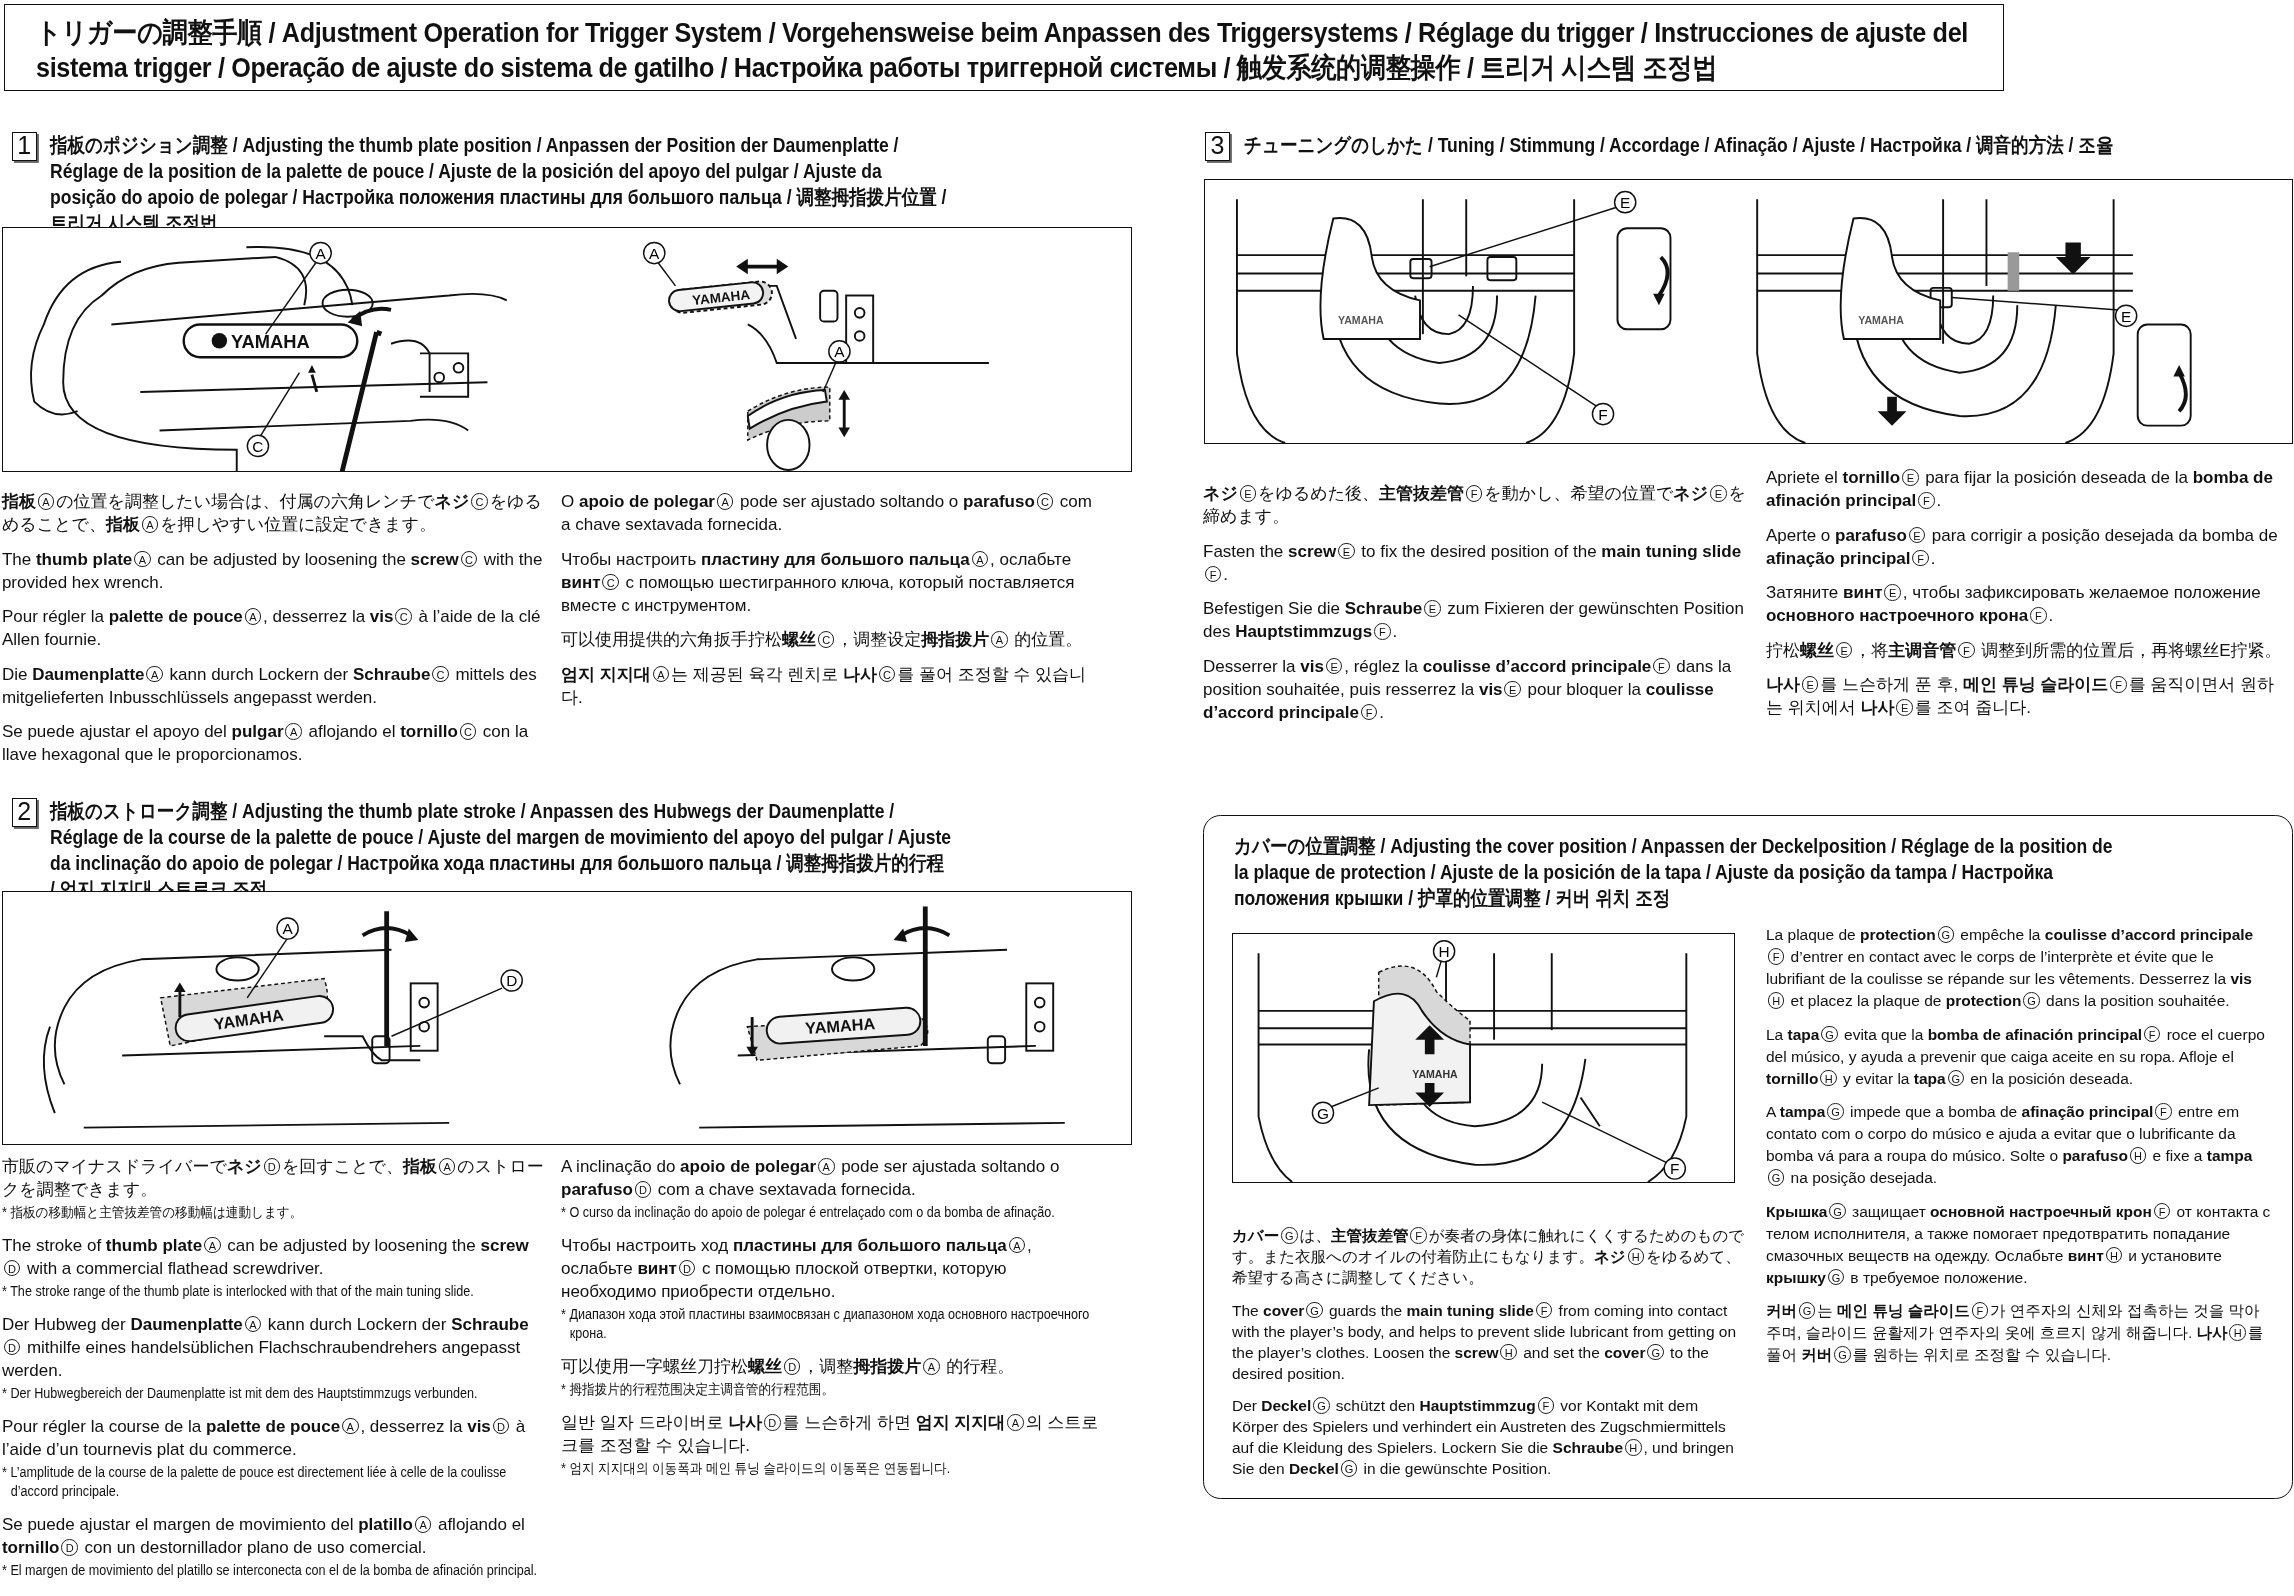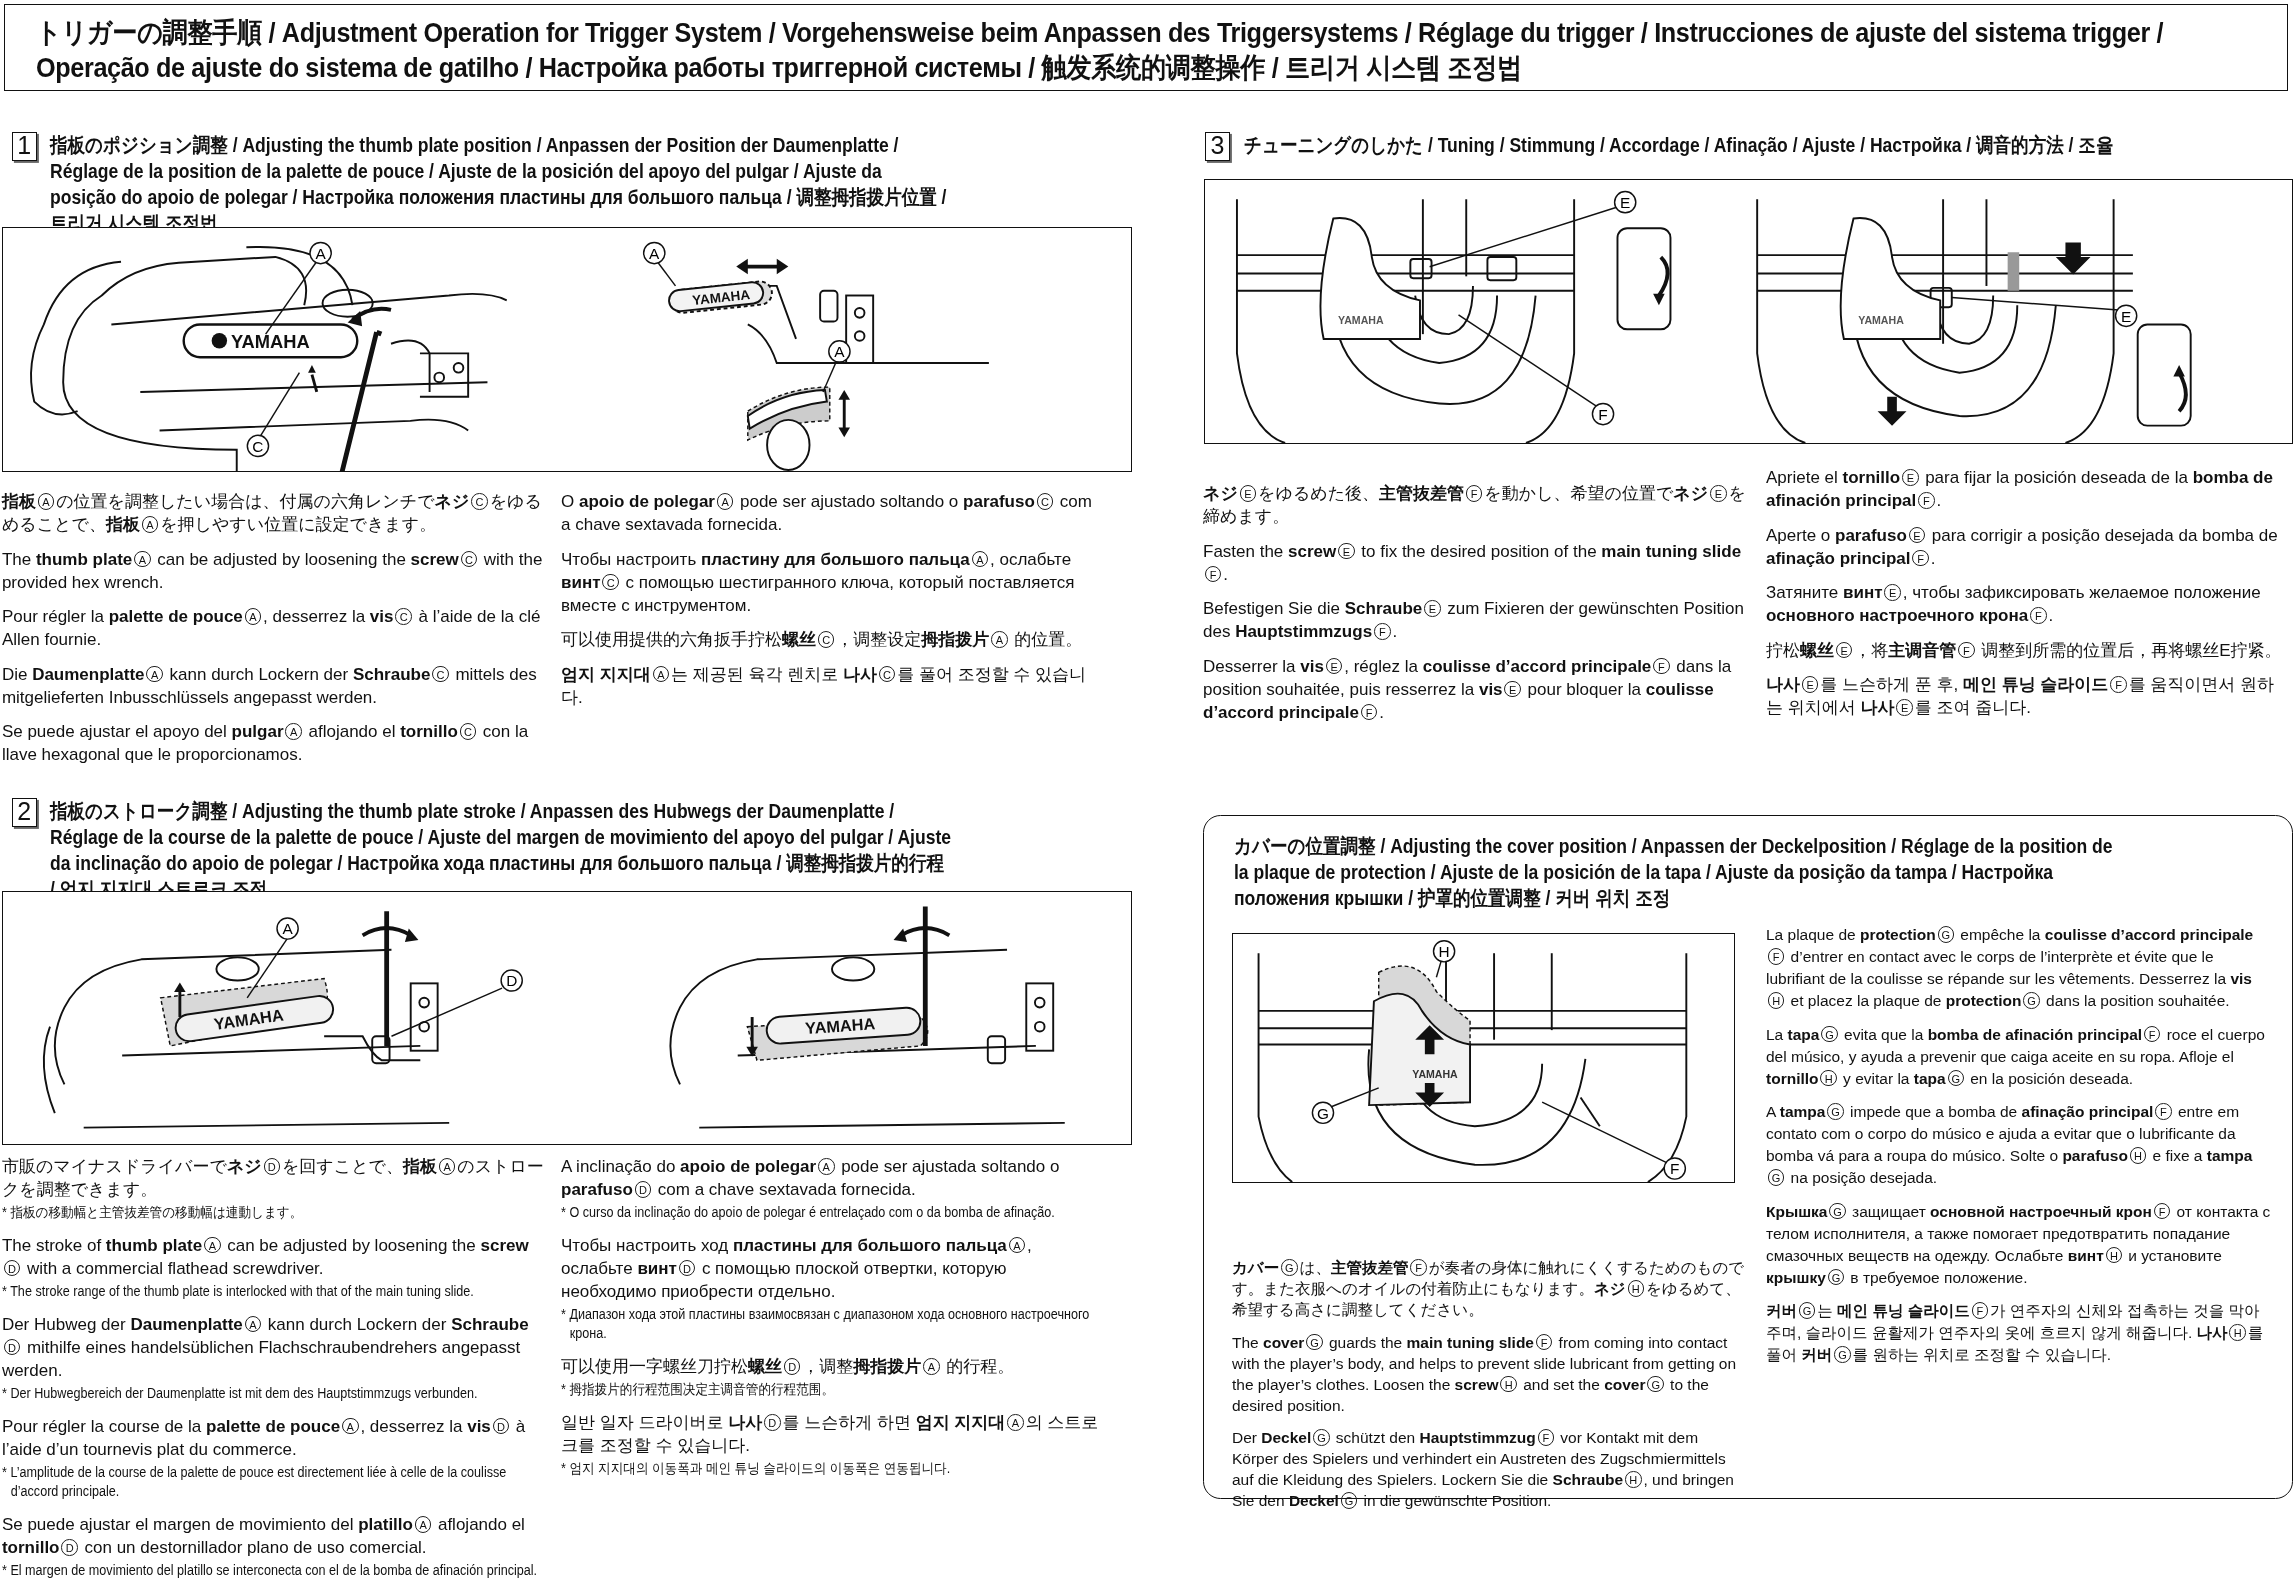--- a/index.html
+++ b/index.html
@@ -1,17 +1,17 @@
 <!DOCTYPE html>
 <html><head>
 <meta charset="utf-8">
 <style>
   html,body{margin:0;padding:0;background:#fff;}
   body{width:2295px;height:1596px;position:relative;overflow:hidden;font-family:"Liberation Sans","DejaVu Sans",sans-serif;color:#111;}
-  .title-box{position:absolute;left:3.9px;top:3.9px;width:2284px;height:87px;border:1.9px solid #111;box-sizing:border-box;padding:9.7px 31px;}
+  .title-box{position:absolute;left:3.9px;top:3.9px;width:2000px;height:87px;border:1.9px solid #111;box-sizing:border-box;padding:9.7px 31px;}
   .title-box h1{margin:0;font-family:"Liberation Sans","DejaVu Sans",sans-serif;font-size:28px;line-height:35px;font-weight:bold;letter-spacing:-0.4px;transform:scaleX(0.9);transform-origin:left top;width:111%;}
   .sec-head{position:absolute;display:flex;align-items:flex-start;gap:13.6px;}
   .sec-num{flex:0 0 auto;width:25px;height:29px;border:1.9px solid #111;box-sizing:border-box;font-size:25px;line-height:25px;text-align:center;font-weight:normal;box-shadow:1.9px 1.9px 0 #666;}
   .sec-title{font-size:20.4px;line-height:26px;font-weight:bold;transform:scaleX(0.86);transform-origin:left top;}
   .figure{position:absolute;border:1.5px solid #111;box-sizing:border-box;background:#fff;overflow:hidden;}
   .figure svg{width:100%;height:100%;display:block;}
   .col{position:absolute;font-size:17px;line-height:23px;}
   .col p{margin:0 0 11.6px 0;}
   .col p.note{font-size:14px;line-height:19.4px;margin-top:-9.7px;padding-left:9.7px;text-indent:-9.7px;transform:scaleX(0.9);transform-origin:left top;width:111%;}
   .col b{font-weight:bold;}
@@ -298,21 +298,21 @@
     <text x="218" y="24" text-anchor="middle" font-size="16" font-family="Liberation Sans, sans-serif">H</text>
     <line x1="100" y1="180" x2="150" y2="160" stroke="#111" stroke-width="1.5"></line>
     <circle cx="92" cy="186" r="11" fill="#fff" stroke="#111" stroke-width="1.5"></circle>
     <text x="92" y="192" text-anchor="middle" font-size="16" font-family="Liberation Sans, sans-serif">G</text>
     <line x1="450" y1="238" x2="320" y2="175" stroke="#111" stroke-width="1.5"></line>
     <circle cx="458" cy="244" r="11" fill="#fff" stroke="#111" stroke-width="1.5"></circle>
     <text x="458" y="250" text-anchor="middle" font-size="16" font-family="Liberation Sans, sans-serif">F</text>
   </svg>
 </div>
 
-<div class="col" style="left:1232px;top:1225px;width:514px;font-size:15.5px;line-height:21px;margin-top:32px;">
+<div class="col" style="left:1232px;top:1225px;width:514px;font-size:15.5px;line-height:21px;">
     <p><b>カバー</b><span class="circ">G</span><span>は、</span><b>主管抜差管</b><span class="circ">F</span><span>が奏者の身体に触れにくくするためのものです。また衣服へのオイルの付着防止にもなります。</span><b>ネジ</b><span class="circ">H</span><span>をゆるめて、希望する高さに調整してください。</span></p>
     <p><span>The </span><b>cover</b><span class="circ">G</span><span> guards the </span><b>main tuning slide</b><span class="circ">F</span><span> from coming into contact with the player’s body, and helps to prevent slide lubricant from getting on the player’s clothes. Loosen the </span><b>screw</b><span class="circ">H</span><span> and set the </span><b>cover</b><span class="circ">G</span><span> to the desired position.</span></p>
     <p><span>Der </span><b>Deckel</b><span class="circ">G</span><span> schützt den </span><b>Hauptstimmzug</b><span class="circ">F</span><span> vor Kontakt mit dem Körper des Spielers und verhindert ein Austreten des Zugschmiermittels auf die Kleidung des Spielers. Lockern Sie die </span><b>Schraube</b><span class="circ">H</span><span>, und bringen Sie den </span><b>Deckel</b><span class="circ">G</span><span> in die gewünschte Position.</span></p>
   </div>
 <div class="col" style="left:1766px;top:924px;width:505px;font-size:15.5px;line-height:22px;">
     <p><span>La plaque de </span><b>protection</b><span class="circ">G</span><span> empêche la </span><b>coulisse d’accord principale</b><span class="circ">F</span><span> d’entrer en contact avec le corps de l’interprète et évite que le lubrifiant de la coulisse se répande sur les vêtements. Desserrez la </span><b>vis</b><span class="circ">H</span><span> et placez la plaque de </span><b>protection</b><span class="circ">G</span><span> dans la position souhaitée.</span></p>
     <p><span>La </span><b>tapa</b><span class="circ">G</span><span> evita que la </span><b>bomba de afinación principal</b><span class="circ">F</span><span> roce el cuerpo del músico, y ayuda a prevenir que caiga aceite en su ropa. Afloje el </span><b>tornillo</b><span class="circ">H</span><span> y evitar la </span><b>tapa</b><span class="circ">G</span><span> en la posición deseada.</span></p>
     <p><span>A </span><b>tampa</b><span class="circ">G</span><span> impede que a bomba de </span><b>afinação principal</b><span class="circ">F</span><span> entre em contato com o corpo do músico e ajuda a evitar que o lubrificante da bomba vá para a roupa do músico. Solte o </span><b>parafuso</b><span class="circ">H</span><span> e fixe a </span><b>tampa</b><span class="circ">G</span><span> na posição desejada.</span></p>
     <p><b>Крышка</b><span class="circ">G</span><span> защищает </span><b>основной настроечный крон</b><span class="circ">F</span><span> от контакта с телом исполнителя, а также помогает предотвратить попадание смазочных веществ на одежду. Ослабьте </span><b>винт</b><span class="circ">H</span><span> и установите </span><b>крышку</b><span class="circ">G</span><span> в требуемое положение.</span></p>
     <p><b>커버</b><span class="circ">G</span><span>는 </span><b>메인 튜닝 슬라이드</b><span class="circ">F</span><span>가 연주자의 신체와 접촉하는 것을 막아주며, 슬라이드 윤활제가 연주자의 옷에 흐르지 않게 해줍니다. </span><b>나사</b><span class="circ">H</span><span>를 풀어 </span><b>커버</b><span class="circ">G</span><span>를 원하는 위치로 조정할 수 있습니다.</span></p>

